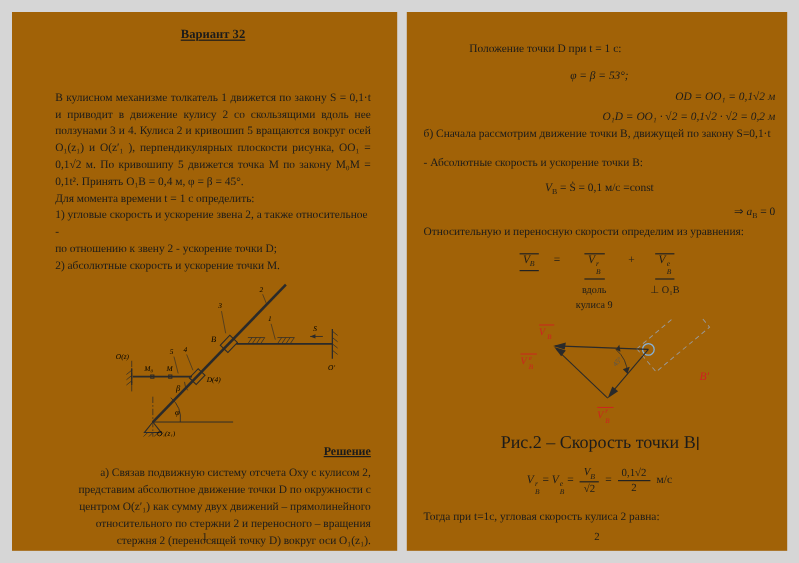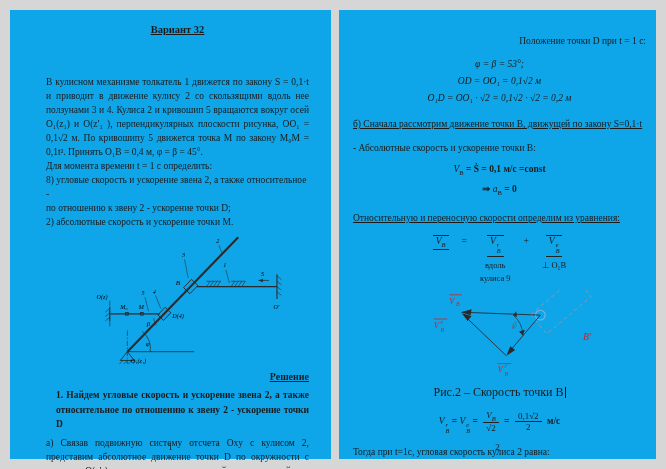--- a/index.html
+++ b/index.html
@@ -2,70 +2,70 @@
 <html><head>
 <meta charset="utf-8">
 <style>
   html,body{margin:0;padding:0;}
   body{
     width:666px;height:469px;position:relative;overflow:hidden;
     background:#d6d6d6;
     font-family:"Liberation Serif", serif;
     color:#1b1b1b;
   }
-  .page{position:absolute;top:10px;height:449px;background:#0ea5e9;}
+  .page{position:absolute;top:10px;height:449px;background:#a16207;}
   #page1{left:10px;width:321px;}
   #page2{left:339px;width:317px;}
   .p1-content{padding:14px 22px 0 36px;}
   .p2-content{padding:24px 10px 0 14px;}
 
   .doc-title{font-size:10.5px;font-weight:bold;text-decoration:underline;text-align:center;margin-bottom:9px;}
   .para{font-size:9.5px;line-height:14px;text-align:justify;margin-top:40px;}
   .line{font-size:9.5px;line-height:14px;text-align:left;}
-  .indent{text-indent:38px;text-align:right;}
+  .indent{text-indent:38px;}
 
   .sol-title{font-size:10px;font-weight:bold;text-decoration:underline;text-align:right;margin:7px 0 6px 0;}
   .bold-para{font-size:9.5px;line-height:14.5px;font-weight:bold;text-align:justify;margin-left:10px;}
   .fig1-wrap{margin:3px 0 0 28px;height:132px;position:relative;}
 
   .page-num{position:absolute;bottom:7px;left:0;width:100%;text-align:center;font-size:9px;}
 
   
   .formula{font-size:9.5px;line-height:13px;text-align:center;}
   .it{font-style:italic;}
-  .rm{font-style:normal;font-weight:bold;}
+  .rm{font-style:normal;}
   sub{font-size:6.5px;}
   .frac{display:inline-block;vertical-align:middle;text-align:center;font-size:9px;line-height:1.15;margin:0 3px;}
   .frac .num{display:block;border-bottom:1px solid #222;padding:0 3px;}
   .frac .den{display:block;padding:0 3px;}
   .ss{display:inline-flex;flex-direction:column;align-items:flex-start;font-size:6.2px;line-height:1.05;vertical-align:-3px;margin-left:1px;font-style:italic;}
   .vec{display:inline-block;padding:0 3px 1px 3px;border-top:1px solid #222;border-bottom:1px solid #222;font-style:italic;}
   .veq{display:flex;justify-content:center;align-items:flex-start;font-size:9.5px;margin-top:10px;}
   .vstack{display:inline-flex;flex-direction:column;align-items:center;row-gap:3px;}
   .vop{margin:1px 13px 0 13px;}
   .vlbl{font-size:8.5px;font-style:normal;}
-  .mt4{margin-top:4px;} .mt8{margin-top:8px;} .mt10{margin-top:10px;} .mt12{margin-top:12px;text-decoration:underline;}
+  .mt4{margin-top:4px;text-align:right;} .mt8{margin-top:8px;} .mt10{margin-top:10px;} .mt12{}
 
   .fig2-wrap{margin:6px 0 0 56px;height:92px;position:relative;}
-  .caption{font-size:12px;text-align:center;margin-top:4px;}
+  .caption{font-size:15px;text-align:center;margin-top:4px;}
   .caret{display:inline-block;width:1px;height:11px;background:#111;vertical-align:-2px;margin-left:1px;}
 
   svg{display:block;}
   svg text{font-family:"Liberation Serif", serif;}
   .sk{stroke:#2a2a2a;fill:none;}
 </style>
 </head>
 <body>
 
 <div class="page" id="page1">
   <div class="p1-content">
     <div class="doc-title">Вариант 32</div>
     <div class="para">В кулисном механизме толкатель 1 движется по закону S = 0,1·t и приводит в движение кулису 2 со скользящими вдоль нее ползунами 3 и 4. Кулиса 2 и кривошип 5 вращаются вокруг осей O₁(z₁) и O(z′₁ ), перпендикулярных плоскости рисунка, OO₁ = 0,1√2 м. По кривошипу 5 движется точка M по закону M₀M = 0,1t². Принять O₁B = 0,4 м, φ = β = 45°.</div>
     <div class="line">Для момента времени t = 1 с определить:</div>
-    <div class="line">8) угловые скорость и ускорение звена 2, а также относительное -</div>
+    <div class="line">1) угловые скорость и ускорение звена 2, а также относительное -</div>
     <div class="line">по отношению к звену 2 - ускорение точки D;</div>
     <div class="line">2) абсолютные скорость и ускорение точки M.</div>
 
     <div class="fig1-wrap">
       <svg viewBox="0 0 240 150" width="244" height="132">
 
         <line class="sk" x1="42" y1="136" x2="168" y2="6" stroke-width="2.4"></line>
 
         <line class="sk" x1="42" y1="112" x2="42" y2="150" stroke-width="0.7" stroke-dasharray="6 2 1.5 2"></line>
         <path class="sk" d="M42,136 L34,146 L50,146 Z" stroke-width="1"></path>
@@ -137,21 +137,20 @@
           <line x1="212" y1="50" x2="217" y2="54"></line>
             <line x1="212" y1="56" x2="217" y2="60"></line>
           <line x1="212" y1="62" x2="217" y2="66"></line>
             <line x1="212" y1="68" x2="217" y2="72"></line>
         </g>
         <text x="208" y="87" font-size="7" font-style="italic">O′</text>
       </svg>
     </div>
 
     <div class="sol-title">Решение</div>
-    <div class="bold-para">1. Найдем угловые скорость и ускорение звена 2, а также относительное по отношению к звену 2 - ускорение точки D</div>
     <div class="para mt4">а) Связав подвижную систему отсчета Oxy с кулисом 2, представим абсолютное движение точки D по окружности с центром O(z′₁) как сумму двух движений – прямолинейного относительного по стержни 2 и переносного – вращения стержня 2 (переносящей точку D) вокруг оси O₁(z₁).</div>
   </div>
   <div class="page-num">1</div>
 </div>
 
 <div class="page" id="page2">
   <div class="p2-content">
     <div class="line indent">Положение точки D при t = 1 с:</div>
 
     <div class="formula mt10 it">φ = β = 53°;</div>

